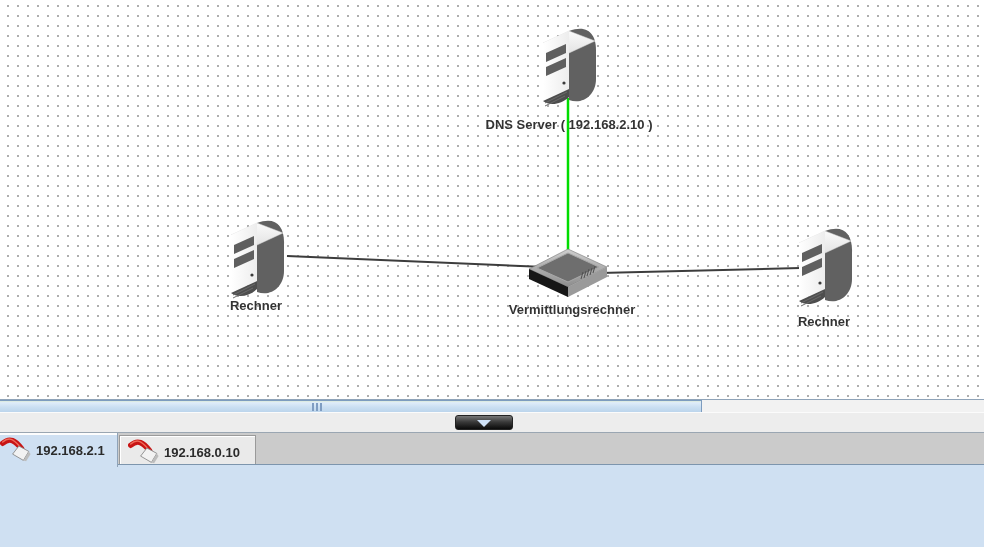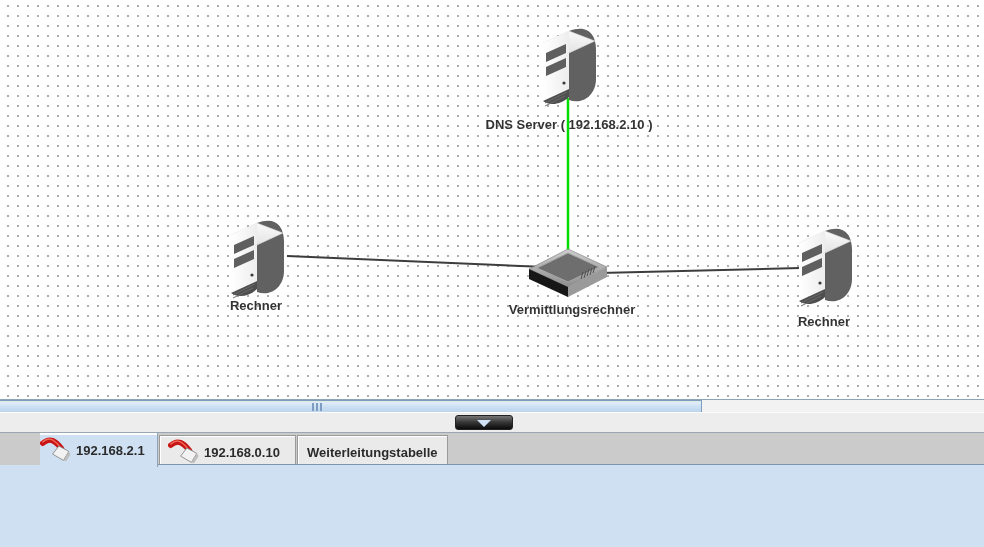--- a/index.html
+++ b/index.html
@@ -34,21 +34,21 @@
   #collapse-btn .tri { position:absolute; left:50%; top:4px; transform:translateX(-50%);
                        width:0; height:0; border-left:7px solid transparent;
                        border-right:7px solid transparent; border-top:7px solid #cfe2f8; }
 
   
   #tabbar { position:absolute; left:0; top:432px; width:984px; height:33px;
             background:#cbcbcb; border-top:1px solid #9aa6b2; }
   #tabbar::after { content:""; position:absolute; left:118px; right:0; bottom:0;
                    height:1px; background:#7d95ad; }
   .tab { position:absolute; display:flex; align-items:center; font-size:13px;
-         font-weight:bold; color:#2b2b2b; cursor:pointer; white-space:nowrap;margin-left:40px; }
+         font-weight:bold; color:#2b2b2b; cursor:pointer; white-space:nowrap; }
   .tab .cable-ico { width:36px; height:27px; flex:0 0 36px; }
   .tab-inactive { top:2px; height:34px; background:#eaeaea;
                   border:1px solid #9a9a9a; border-bottom:none;
                   box-shadow:inset 1px 1px 0 #fff; }
   #tab-0 { left:0; top:0; width:118px; height:34px; background:#cfe0f2;
            border-right:1px solid #8fa3b8; box-shadow:inset 0 2px 0 #fdfdfd; z-index:2; }
   #tab-1 { left:119px; width:137px; }
   #tab-2 { left:257px; width:151px; padding-left:9px; }
 
   
@@ -157,23 +157,20 @@
           <use href="#cableicon"></use>
         </svg>
       <span>192.168.2.1</span>
     </div>
     <div class="tab tab-inactive" id="tab-1">
       <svg class="cable-ico" style="margin-left:8px" viewBox="0 0 38 30">
           <use href="#cableicon"></use>
         </svg>
       <span>192.168.0.10</span>
     </div>
-    <div class="tab tab-inactive" id="tab-2">
-      <span>Weiterleitungstabelle</span>
-    </div>
   </div>
 
   <div id="panel">
     
     
     
   </div>
 
 </div>
 

